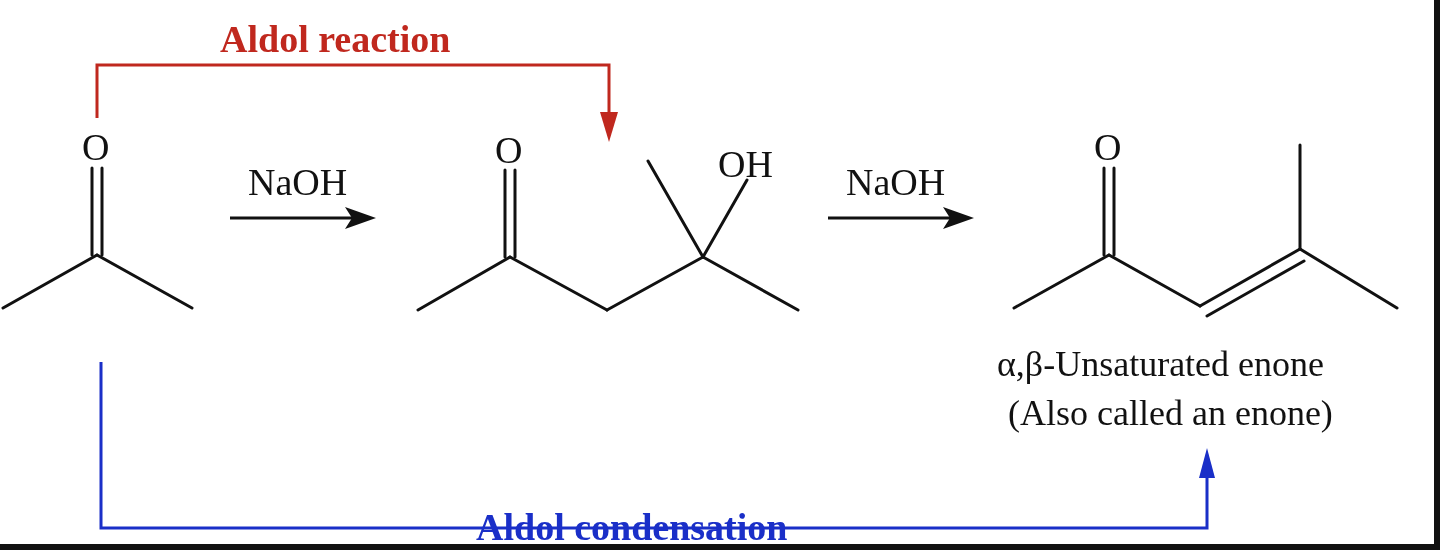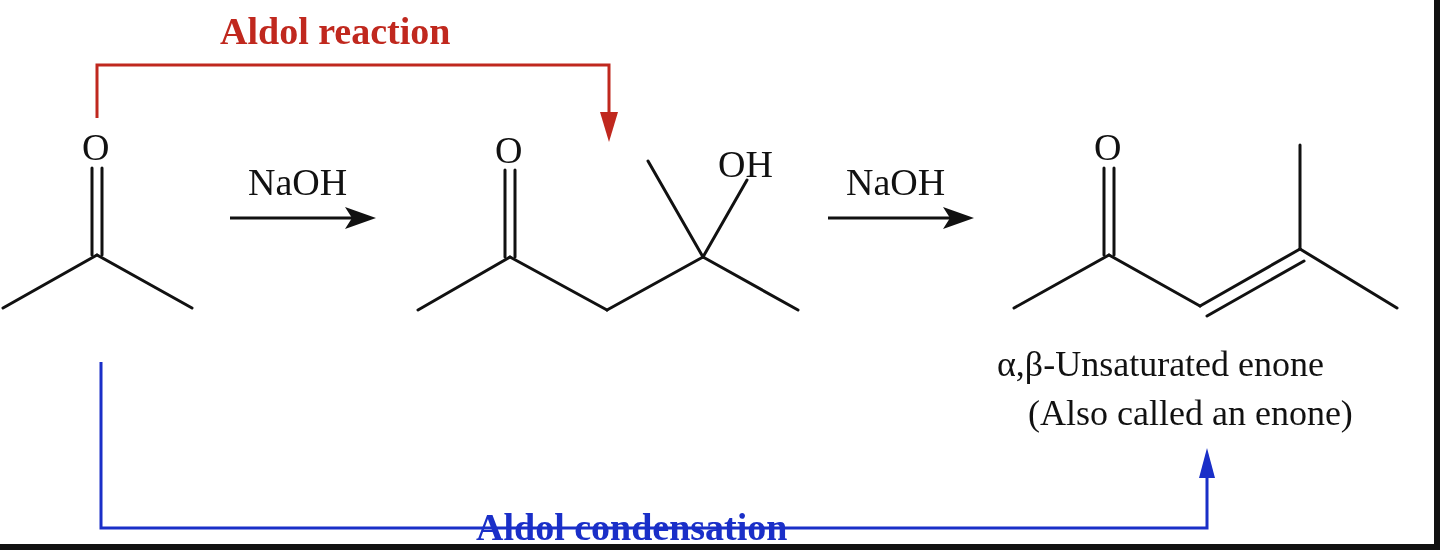--- a/index.html
+++ b/index.html
@@ -70,29 +70,29 @@
       <line x1="1114" y1="168" x2="1114" y2="255"></line>
       <line x1="1109" y1="255" x2="1014" y2="308"></line>
       <line x1="1109" y1="255" x2="1200" y2="306"></line>
       <line x1="1200" y1="306" x2="1300" y2="249"></line>
       <line x1="1207" y1="316" x2="1304" y2="261"></line>
       <line x1="1300" y1="249" x2="1300" y2="145"></line>
       <line x1="1300" y1="249" x2="1397" y2="308"></line>
     </g>
   </svg>
 
-  <div class="lbl path-label red" style="left:220px; top:12px;text-align:center;">Aldol reaction</div>
+  <div class="lbl path-label red" style="left:220px; top:20px;text-align:center;">Aldol reaction</div>
   <div class="lbl path-label blue" style="left:476px; top:476px;">Aldol condensation</div>
 
   <div class="lbl reagent" style="left:248px; top:163px;">NaOH</div>
   <div class="lbl reagent" style="left:846px; top:163px;">NaOH</div>
 
   <div class="lbl atom" style="left:82px; top:128px;">O</div>
   <div class="lbl atom" style="left:495px; top:131px;">O</div>
   <div class="lbl atom" style="left:718px; top:145px;">OH</div>
   <div class="lbl atom" style="left:1094px; top:128px;">O</div>
 
   <div class="lbl name" style="left:997px; top:346px;">α,β-Unsaturated enone</div>
-  <div class="lbl name" style="left:1008px; top:395px;margin-left:20px;">(Also called an enone)</div>
+  <div class="lbl name" style="left:1008px; top:395px;">(Also called an enone)</div>
 
   <div class="border-r"></div>
   <div class="border-b"></div>
 </div>
 
 </body></html>

